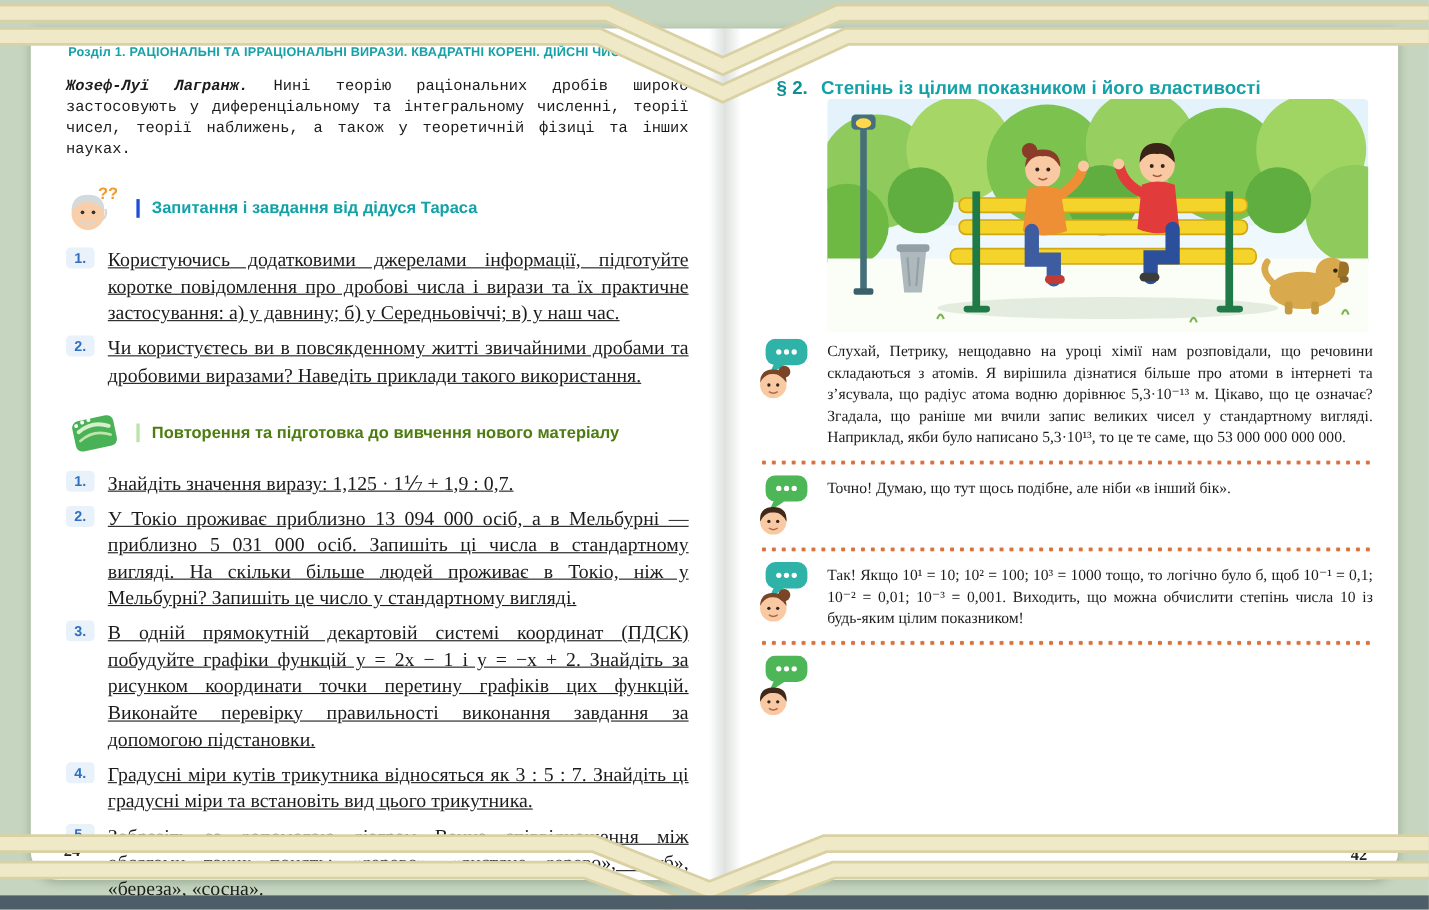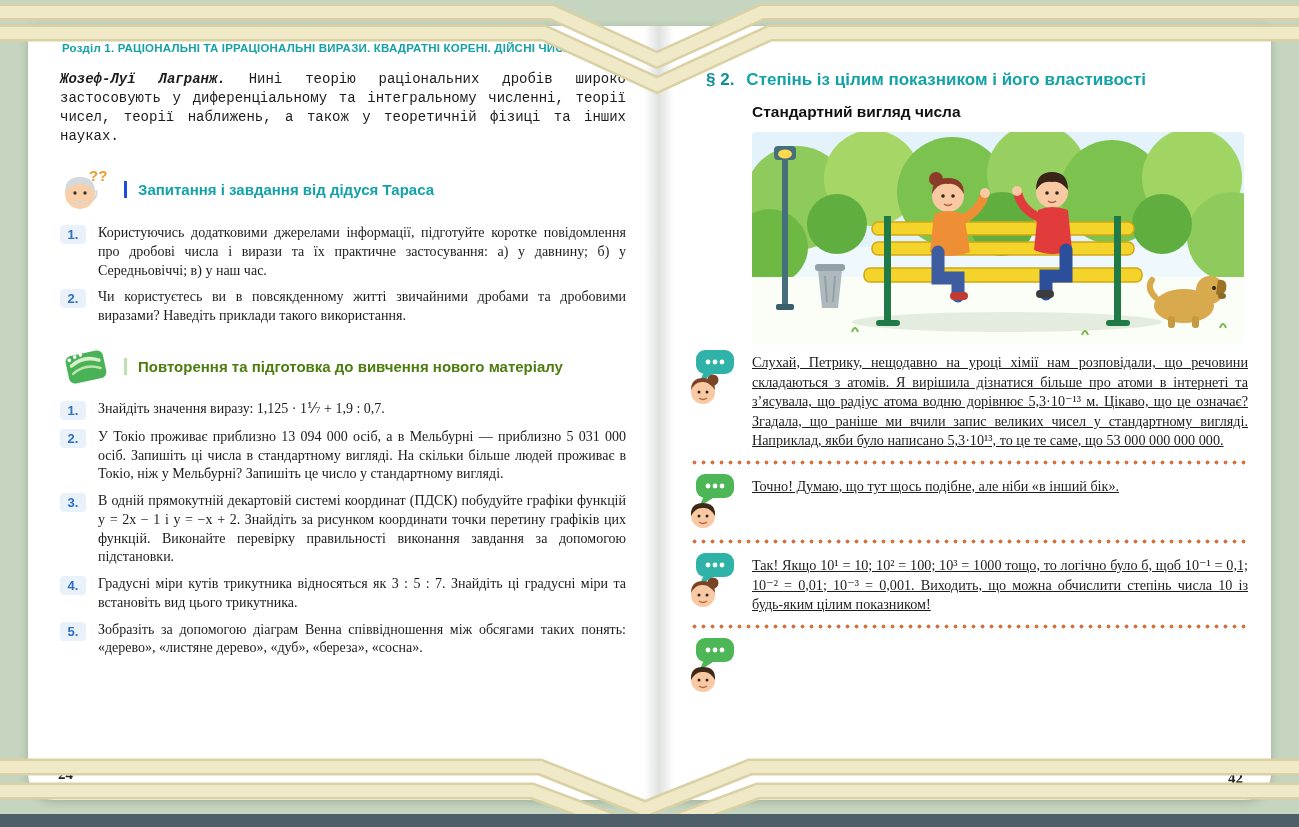--- a/index.html
+++ b/index.html
@@ -58,39 +58,39 @@
   .t-green { color:#4d7c0f; border-left:3px solid #bde3ad; }
 
   .item { display:flex; gap:12px; margin-bottom:8px; }
   .num {
     flex:0 0 26px; height:19px; margin-top:1px;
     background:#e9f1fb; border-radius:4px;
     color:#2e6fc0; font-family:"Liberation Sans","DejaVu Sans",sans-serif;
     font-weight:bold; font-size:13px;
     display:flex; align-items:center; justify-content:center;
   }
-  .txt { flex:1; font-size:14px; line-height:1.34; text-align:justify; }
+  .txt { flex:1; font-size:18px; line-height:1.34; text-align:justify;text-decoration:underline; }
 
   .para-header {
     display:flex; gap:12px; margin-left:18px;
     font-family:"Liberation Sans","DejaVu Sans",sans-serif;
     font-weight:bold; font-size:17px; color:#12a2a8;
   }
   .para-num { color:#0e8f96; }
   .subtitle {
     margin:13px 0 11px 64px;
     font-family:"Liberation Sans","DejaVu Sans",sans-serif;
     font-weight:bold; font-size:15.5px; color:#111;
   }
   .illustration {
     margin-left:64px; width:492px; height:212px;
     border-radius:4px; overflow:hidden; line-height:0;
   }
 
-  .d-row { display:flex; gap:16px; margin-top:6px;text-decoration:underline; }
+  .d-row { display:flex; gap:16px; margin-top:6px; }
   .avatar { flex:0 0 48px; line-height:0; }
   .d-text { flex:1; font-size:14.2px; line-height:1.38; text-align:justify; padding-top:3px; }
   .dots-sep {
     height:5px; margin:9px 2px;
     background-image:radial-gradient(circle, #d9713d 1.8px, rgba(0,0,0,0) 2.2px);
     background-size:9px 5px; background-repeat:repeat-x; background-position:0 50%;
   }
 
   .pagenum {
     position:absolute; font-weight:bold; font-size:15px; color:#222; z-index:2;
@@ -179,21 +179,20 @@
     </div>
   </div>
 
   <div class="page right">
 
     <div class="para-header">
       <span class="para-num">§ 2.</span>
       <span class="para-title">Степінь із цілим показником і його властивості</span>
     </div>
 
-    <div class="subtitle">Стандартний вигляд числа</div>
 
     <div class="illustration">
       <svg width="492" height="212" viewBox="0 0 492 212">
         <rect x="0" y="0" width="492" height="212" fill="#eff9fd"></rect>
         <rect x="0" y="0" width="492" height="115" fill="#e3f2fb"></rect>
         <g>
           <circle cx="45" cy="66" r="52" fill="#8fcb5c"></circle>
           <circle cx="120" cy="46" r="48" fill="#a6d766"></circle>
           <circle cx="200" cy="60" r="55" fill="#7cc24f"></circle>
           <circle cx="285" cy="42" r="50" fill="#97d060"></circle>

